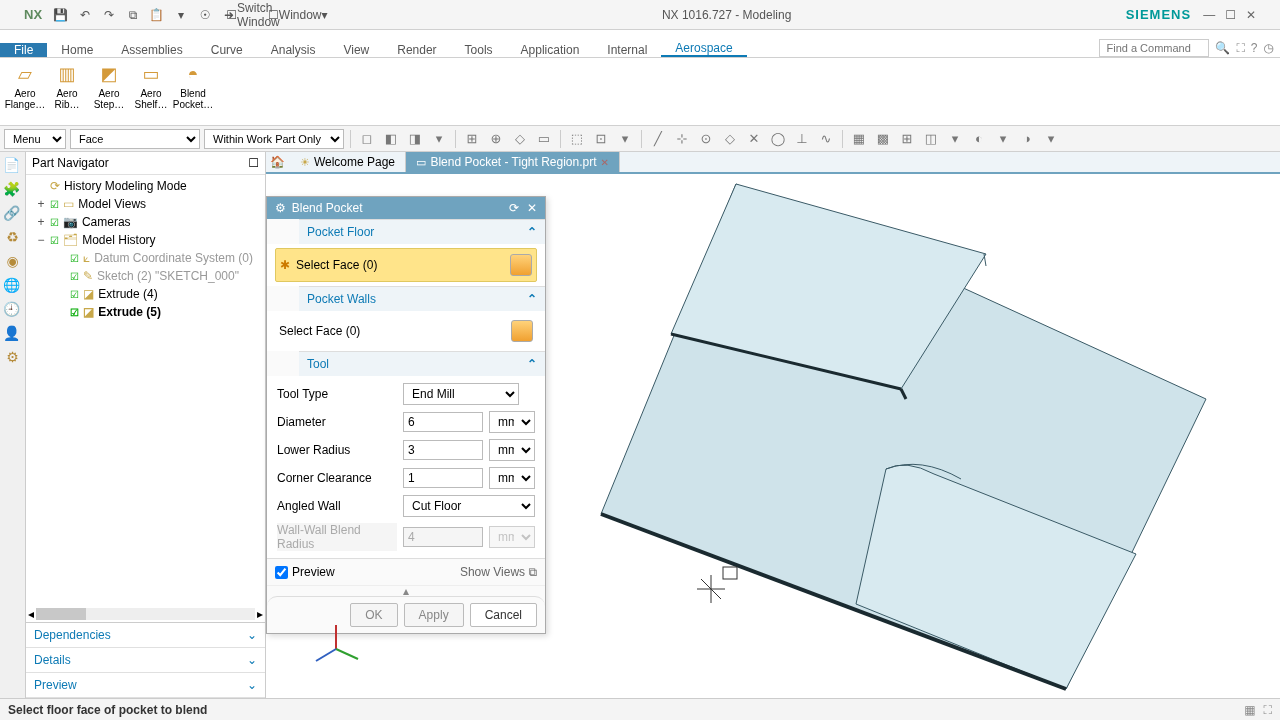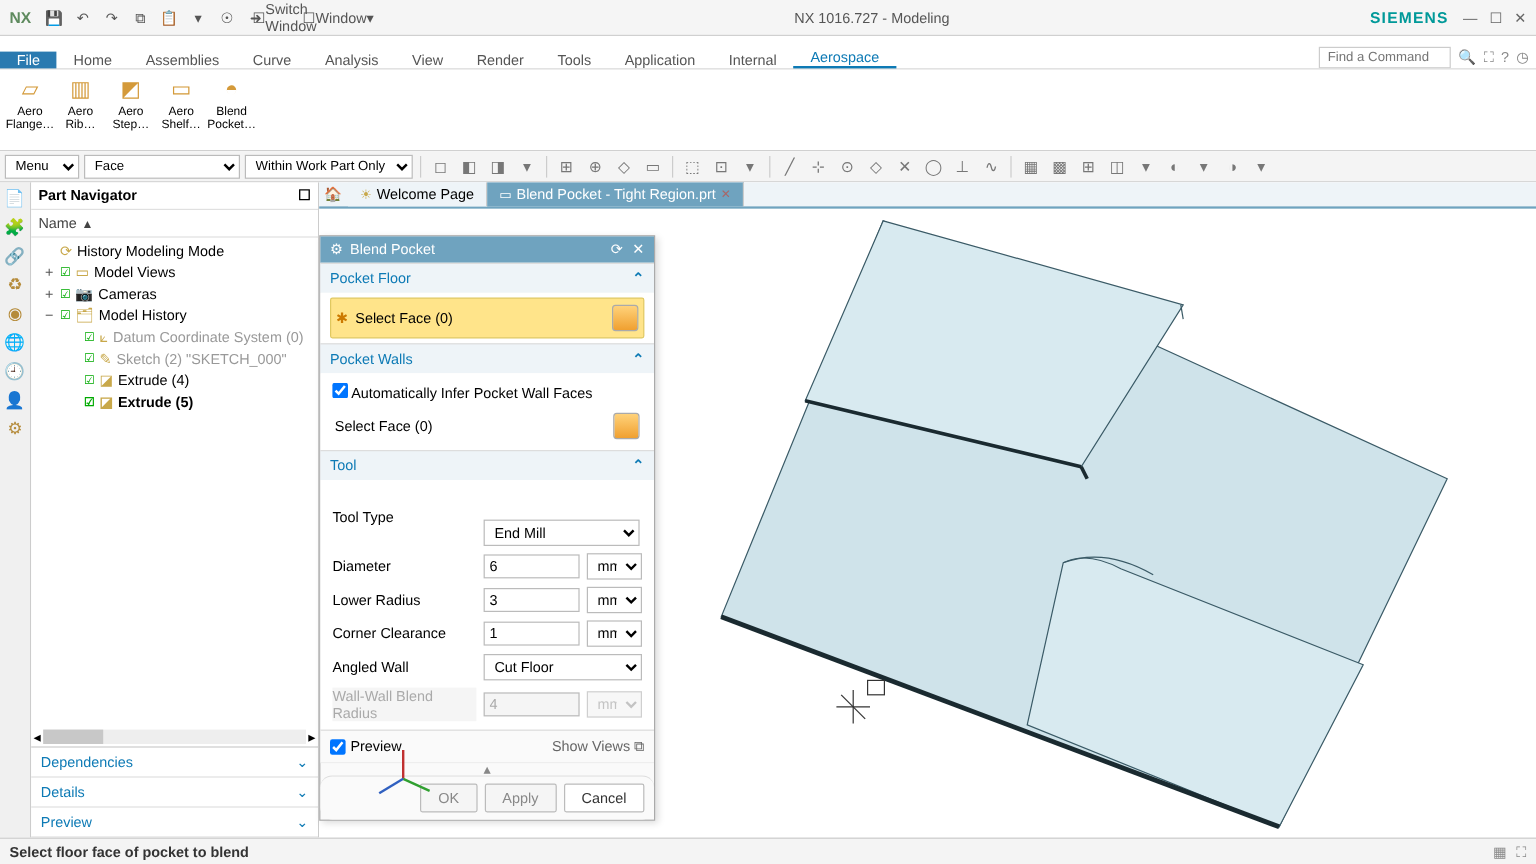--- a/index.html
+++ b/index.html
@@ -1,19 +1,19 @@
 <!DOCTYPE html>
 <html><head>
 <meta charset="utf-8">
 <style>
 * { margin: 0; padding: 0; box-sizing: border-box; font-family: "Segoe UI", Tahoma, sans-serif; font-size: 12px; }
 body { width: 1280px; height: 720px; background: #fff; overflow: hidden; position: relative; }
 
 
-.titlebar { height: 30px; background: #f5f5f5; display: flex; align-items: center; padding: 0 8px; border-bottom: 1px solid #d0d0d0; }
+.titlebar { height: 30px; background: #f5f5f5; display: flex; align-items: center; padding: 0 24px; border-bottom: 1px solid #d0d0d0; }
 .titlebar .logo { font-weight: bold; color: #5e8a5e; font-size: 13px; margin-right: 10px; }
 .titlebar .qat { display: flex; gap: 6px; align-items: center; }
 .titlebar .qat-btn { width: 18px; height: 18px; display:flex; align-items:center; justify-content:center; color:#555; }
 .titlebar .title { flex: 1; text-align: center; color: #555; }
 .titlebar .brand { font-weight: bold; color: #009999; letter-spacing: 1px; margin-right: 12px; font-size: 13px; }
 .titlebar .win-btns { display: flex; gap: 10px; color: #666; }
 
 
 .menubar { height: 28px; background: #fff; display: flex; align-items: flex-end; border-bottom: 1px solid #d0d0d0; }
 .menubar .tab { padding: 0 14px; display:flex; align-items:center; color: #555; cursor: pointer; }
@@ -37,21 +37,21 @@
 .seltool .face-combo { width: 130px; }
 .seltool .scope-combo { width: 140px; }
 .seltool .ic { width:20px; height:20px; display:flex; align-items:center; justify-content:center; color:#777; font-size:13px; }
 
 
 .main { position: absolute; top: 152px; left: 0; right: 0; bottom: 22px; display:flex; }
 .left-rail { width: 26px; background:#f0f0f0; border-right:1px solid #ccc; display:flex; flex-direction:column; gap:6px; padding:4px 0; align-items:center; }
 .left-rail .ic { width:18px; height:18px; color:#b58b3a; font-size:14px; display:flex; align-items:center; justify-content:center; }
 
 .navigator { width: 240px; background:#fff; border-right:1px solid #ccc; display:flex; flex-direction:column; }
-.nav-title { padding: 4px 6px; font-weight: bold; display:flex; justify-content:space-between; align-items:flex-end; border-bottom:1px solid #e0e0e0; }
+.nav-title { padding: 4px 6px; font-weight: normal; display:flex; justify-content:space-between; align-items:flex-end; border-bottom:1px solid #e0e0e0; }
 .nav-header { padding: 4px 6px; border-bottom: 1px solid #e0e0e0; color:#444; }
 .nav-header .sort { font-size:10px; margin-left:4px; }
 .nav-tree { flex: 0 0 auto; padding: 2px 0; height: 240px; overflow:auto; }
 .nav-tree .node { padding: 2px 4px 2px 10px; display:flex; align-items:center; gap:4px; white-space:nowrap; }
 .nav-tree .node .exp { width:10px; display:inline-block; text-align:center; color:#555; }
 .nav-tree .l2 { padding-left: 44px; }
 .nav-tree .chk { color: #0a0; font-size:10px; }
 .nav-tree .ico { color:#c8a84a; font-size:12px; }
 .nav-tree .dim { color:#999; }
 .nav-tree .bold { font-weight: bold; }
@@ -71,21 +71,21 @@
 .doc-tabs .dtab.active .dic { color:#fff; }
 .doc-tabs .dtab .x { font-size:10px; color:#a66; }
 
 .canvas { position:absolute; top:22px; left:0; right:0; bottom:0; background:#fff; }
 
 
 .dialog { position:absolute; top:22px; left:0; width:280px; background:#fafafa; border:1px solid #aaa; box-shadow: 2px 2px 6px rgba(0,0,0,0.15); }
 .dialog-title { background:#6fa3bf; color:#fff; padding: 4px 8px; display:flex; align-items:center; justify-content:space-between; }
 .dialog-title .ttl { display:flex; gap:6px; align-items:center; }
 .dialog-title .acts { display:flex; gap:8px; }
-.section-h { background:#eef4f8; color:#0d7ab5; padding: 5px 8px; display:flex; justify-content:space-between; border-top:1px solid #ddd; cursor:pointer; }
+.section-h { background:#eef4f8; color:#0d7ab5; padding: 5px 8px; display:flex; justify-content:space-between; border-top:1px solid #ddd; cursor:pointer;margin-left:32px; }
 .section-h .chev { font-weight:bold; }
 .section-body { padding: 4px 8px; background:#fff; }
 .sel-row { display:flex; align-items:center; gap:6px; padding: 5px 4px; }
 .sel-row.hl { background:#ffe48a; border:1px solid #e0c860; border-radius:2px; }
 .sel-row .star { color:#cc7a00; }
 .sel-row .label { flex:1; }
 .sel-row .swatch { width:22px; height:22px; border:1px solid #aaa; background:linear-gradient(#ffd27a,#f0a030); border-radius:3px; }
 .chk-row { padding:4px 2px; }
 .form-row { display:flex; align-items:center; gap:6px; padding:3px 2px; }
 .form-row .flabel { width: 120px; }
@@ -228,23 +228,20 @@
     <span class="ic">🕘</span>
     <span class="ic">👤</span>
     <span class="ic">⚙</span>
   </div>
 
   <div class="navigator">
     <div class="nav-title">
       <span>Part Navigator</span>
       <span>☐</span>
     </div>
-    <div class="nav-header">
-      <span>Name</span><span class="sort">▲</span>
-    </div>
     <div class="nav-tree">
       <div class="node">
           <span class="exp"></span>
           <span class="ico">⟳</span>
           <span>History Modeling Mode</span>
         </div>
       <div class="node">
           <span class="exp">+</span>
           <span class="chk">☑</span>
           <span class="ico">▭</span>
@@ -345,38 +342,34 @@
             <span class="label">Select Face (0)</span>
             <span class="swatch"></span>
           </div>
         </div>
 
         <div class="section-h">
             <span>Pocket Walls</span>
             <span class="chev">⌃</span>
           </div>
         <div class="section-body">
-          <div class="chk-row">
-            <input type="checkbox" checked="" style="">
-            <span>Automatically Infer Pocket Wall Faces</span>
-          </div>
           <div class="sel-row">
             <span class="label">Select Face (0)</span>
             <span class="swatch"></span>
           </div>
         </div>
 
         <div class="section-h">
             <span>Tool</span>
             <span class="chev">⌃</span>
           </div>
         <div class="section-body">
           <div class="form-row">
             <span class="flabel">Tool Type</span>
-            <select class="funit" style="width:130px;margin-top:26px;"><option>End Mill</option></select>
+            <select class="funit" style="width:116px;"><option>End Mill</option></select>
           </div>
           <div class="form-row">
             <span class="flabel">Diameter</span>
             <input class="finput" value="6" style="">
             <select class="funit"><option>mm</option></select>
           </div>
           <div class="form-row">
             <span class="flabel">Lower Radius</span>
             <input class="finput" value="3" style="">
             <select class="funit"><option>mm</option></select>

